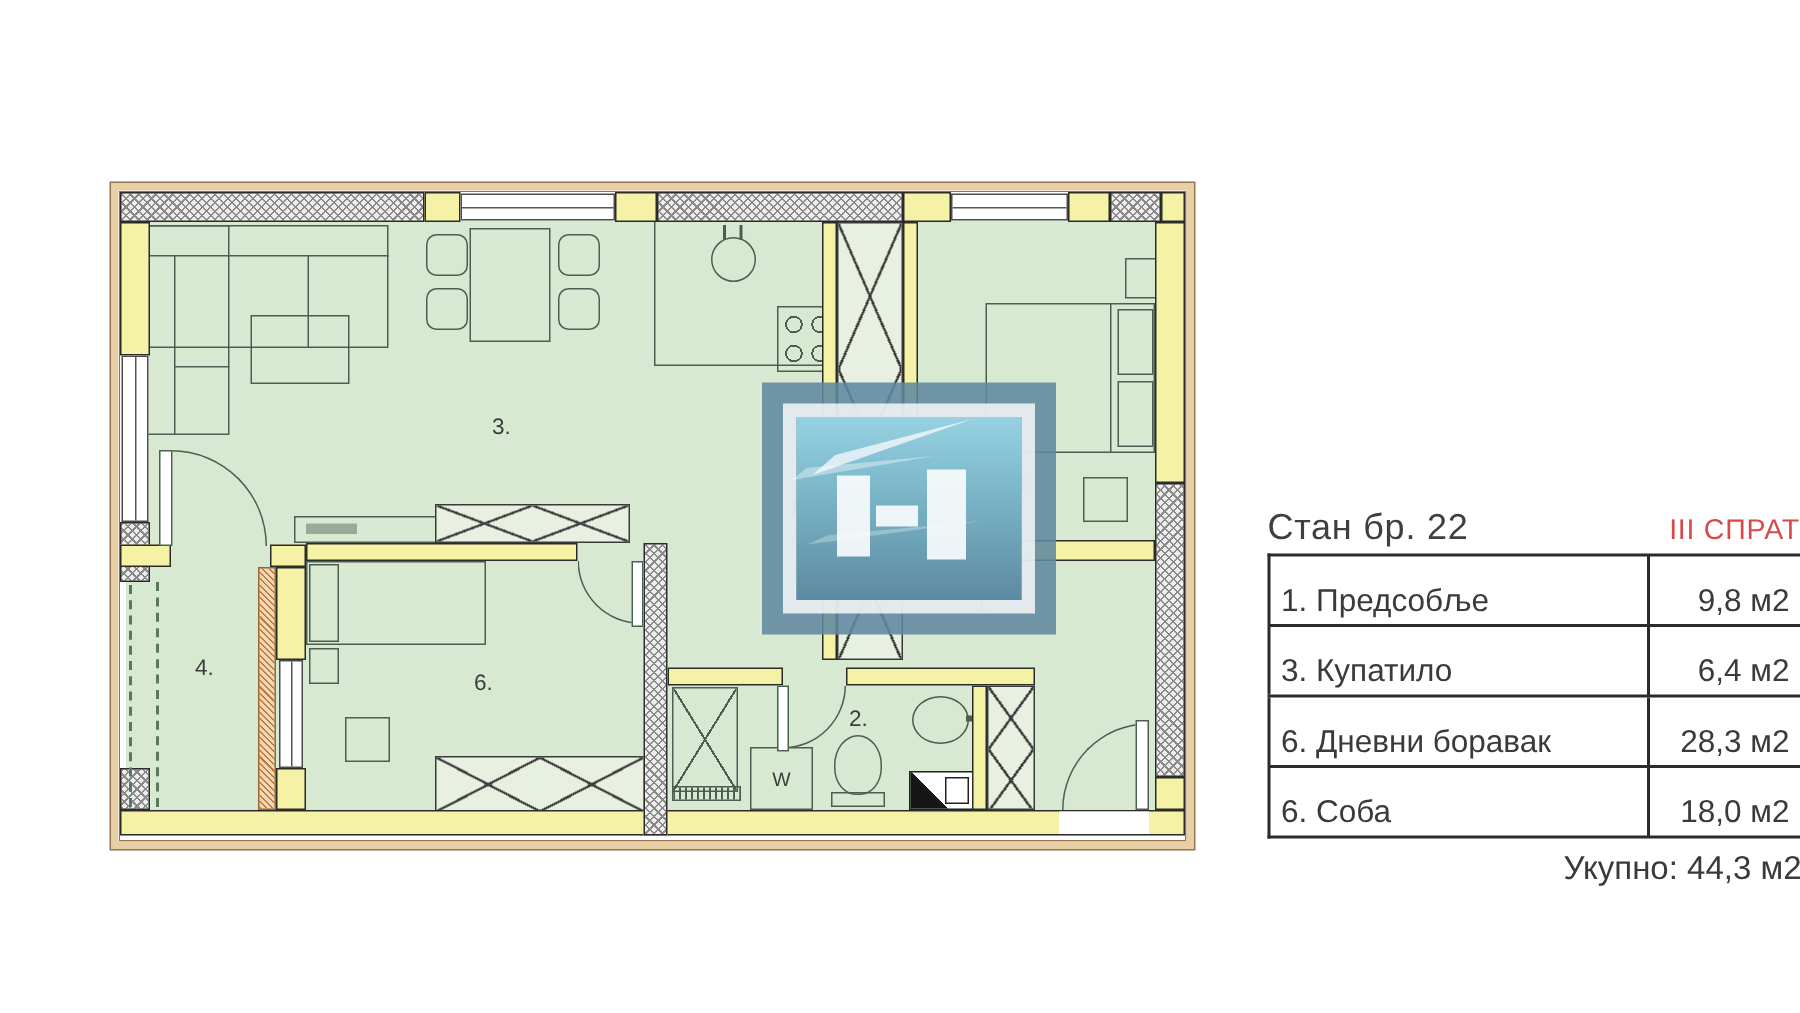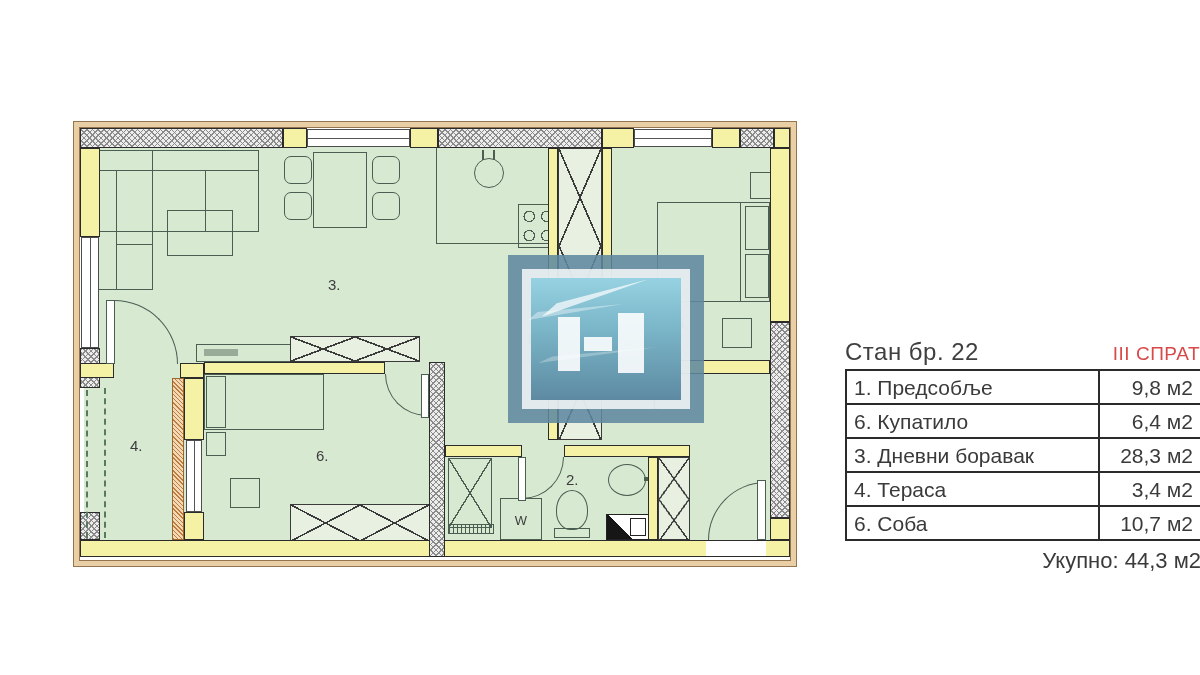--- a/index.html
+++ b/index.html
@@ -33,21 +33,21 @@
   .logo-frame{border:9px solid rgba(255,255,255,.8);}
   .logo-inner{background:linear-gradient(to bottom,#96d2e2 0%,#79b3c6 45%,#5d8aa2 100%);}
   .swoosh{background:rgba(255,255,255,.7);}
   .logo-bar{background:rgba(255,255,255,.88);}
   
   .info{position:absolute;left:845px;top:338px;width:357px;}
   .info-head{display:flex;justify-content:space-between;align-items:baseline;height:31px;}
   .title{font-size:24px;color:#3f3f3f;letter-spacing:.5px;}
   .floor{font-size:19px;color:#d84a4a;letter-spacing:.5px;margin-right:2px;}
   table.rooms{width:100%;border-collapse:collapse;border:2px solid #2b2b2b;}
-  table.rooms td{font-size:21px;color:#3a3a3a;border-top:2px solid #2b2b2b;padding:5px 7px 3px;}
+  table.rooms td{font-size:21px;color:#3a3a3a;border-top:2px solid #2b2b2b;padding:18px 7px 3px;}
   table.rooms tr:first-child td{border-top:none;}
   td.ar{width:86px;text-align:right;border-left:2px solid #2b2b2b;white-space:nowrap;padding-right:6px;}
   .total{font-size:22px;text-align:right;margin-top:7px;padding-right:1px;}
 </style>
 </head>
 <body>
 
 <div class="canvas">
 
   <div class="abs" style="left:0;top:0;width:800px;height:675px;">
@@ -193,33 +193,29 @@
       <span class="title">Стан бр. 22</span>
       <span class="floor">III СПРАТ</span>
     </div>
     <table class="rooms">
       <tbody>
         <tr>
           <td class="nm">1. Предсобље</td>
           <td class="ar">9,8 м2</td>
         </tr>
         <tr>
-          <td class="nm">6. Купатило</td>
+          <td class="nm">3. Купатило</td>
           <td class="ar">6,4 м2</td>
         </tr>
         <tr>
-          <td class="nm">3. Дневни боравак</td>
+          <td class="nm">6. Дневни боравак</td>
           <td class="ar">28,3 м2</td>
         </tr>
         <tr>
-          <td class="nm">4. Тераса</td>
-          <td class="ar">3,4 м2</td>
-        </tr>
-        <tr>
           <td class="nm">6. Соба</td>
-          <td class="ar">10,7 м2</td>
+          <td class="ar">18,0 м2</td>
         </tr>
       </tbody>
     </table>
     <div class="total">Укупно: 44,3 м2</div>
   </div>
 
 </div>
 
 </body></html>

